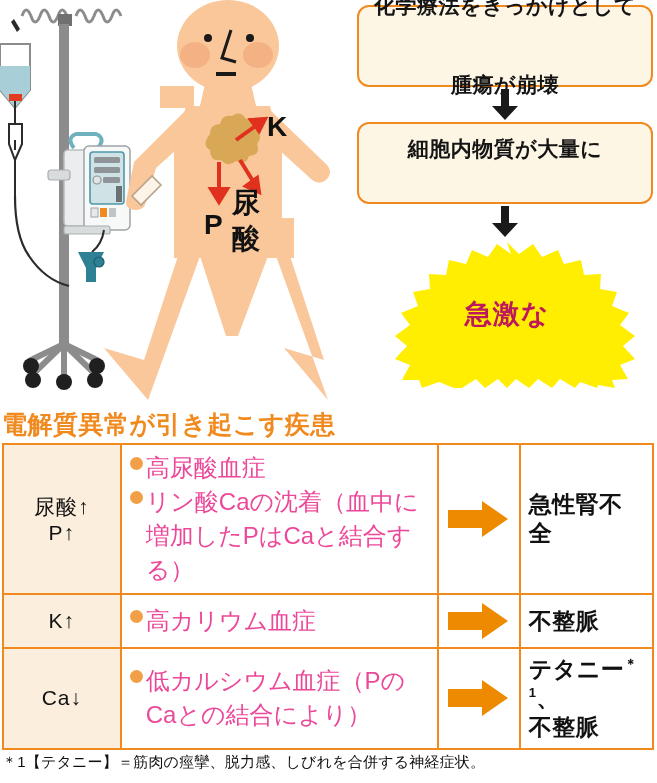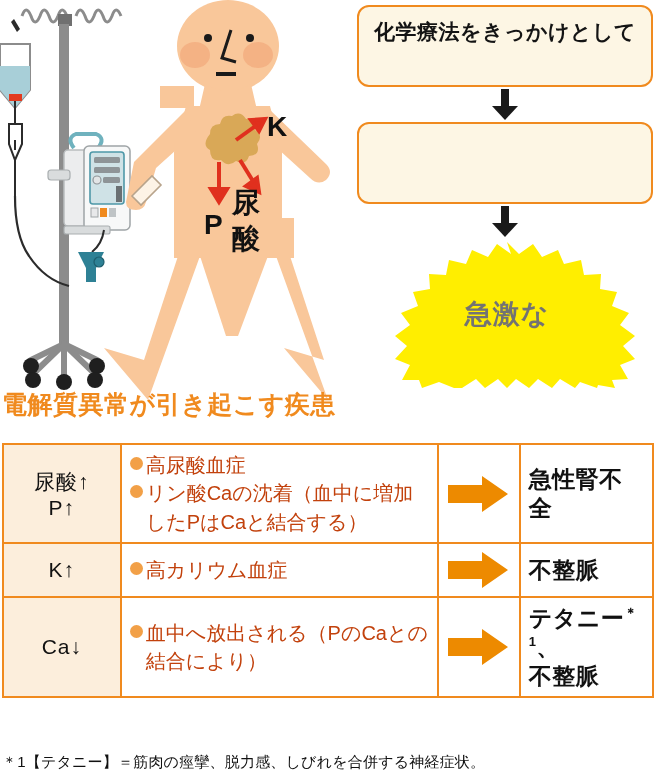--- a/index.html
+++ b/index.html
@@ -38,42 +38,42 @@
   #flow-arrow-2 .head{top:17px;}
 
   
   #starburst{
     left:364px;top:240px;width:286px;height:148px;
   }
   #starburst svg{display:block;}
   #starburst-label{
     position:absolute;left:0;top:0;width:286px;height:148px;
     display:flex;flex-direction:column;align-items:center;justify-content:center;
-    color:#737373;font-weight:700;font-size:27px;line-height:1.22;text-align:center;
+    color:#be185d;font-weight:700;font-size:27px;line-height:1.22;text-align:center;
     letter-spacing:1px;
   }
 
   
   #section-heading{
-    left:2px;top:388px;font-size:25px;font-weight:700;color:#F08A1E;
+    left:2px;top:408px;font-size:25px;font-weight:700;color:#F08A1E;
     letter-spacing:.5px;white-space:nowrap;
   }
 
   
   #disease-table{
     position:absolute;left:2px;top:443px;width:652px;
     border-collapse:collapse;table-layout:fixed;
   }
   #disease-table td{
     border:2px solid #F08A1E;box-sizing:border-box;
     vertical-align:middle;padding:6px 8px;
   }
   .col-ion{width:113px;background:#FCEEDC;text-align:center;
     font-size:21px;font-weight:400;color:#111;letter-spacing:1px;}
-  .col-cond{width:305px;background:#fff;font-size:20px;line-height:1.42;color:#c2410c;}
+  .col-cond{width:305px;background:#fff;font-size:24px;line-height:1.42;color:#ec4899;}
   .col-arrow{width:78px;background:#fff;text-align:center;padding:0;}
   .col-result{width:128px;background:#fff;font-size:23px;font-weight:700;
     line-height:1.25;color:#111;letter-spacing:.5px;padding-left:10px;}
   .bullet-line{display:flex;align-items:flex-start;}
   .bullet{
     flex:0 0 auto;width:13px;height:13px;border-radius:50%;
     background:#F2A047;margin-top:6px;margin-right:3px;
   }
   .bullet-text{flex:1 1 auto;text-indent:0;}
   .sup{font-size:13px;vertical-align:super;font-weight:700;}
@@ -214,31 +214,32 @@
       <text x="204" y="234" font-size="28" font-weight="700">P</text>
       <text x="232" y="212" font-size="28" font-weight="700">尿</text>
       <text x="232" y="248" font-size="28" font-weight="700">酸</text>
     </g>
   </svg>
 </div>
 
 <div class="flowbox" id="flow-box-1">
   <span>
     <span>化学療法をきっかけとして</span><br>
+    <span>腫瘍が崩壊</span>
   </span>
 </div>
 
 <div class="downarrow" id="flow-arrow-1">
   <div class="stem"></div>
     <div class="head"></div>
 </div>
 
 <div class="flowbox" id="flow-box-2">
   <span>
-    <br>
+    <span>細胞内物質が大量に</span><br>
   </span>
 </div>
 
 <div class="downarrow" id="flow-arrow-2">
   <div class="stem"></div>
     <div class="head"></div>
 </div>
 
 <div class="abs" id="starburst">
   <svg width="286" height="148" viewBox="0 0 286 148" xmlns="http://www.w3.org/2000/svg">
@@ -304,21 +305,21 @@
       </td>
     </tr>
 
     <tr>
       <td class="col-ion">
         <div>Ca↓</div>
       </td>
       <td class="col-cond">
         <div class="bullet-line">
           <span class="bullet"></span>
-          <span class="bullet-text">血中へ放出される（PのCaとの結合により）</span>
+          <span class="bullet-text">低カルシウム血症（PのCaとの結合により）</span>
         </div>
       </td>
       <td class="col-arrow">
         <svg class="block-arrow" viewBox="0 0 62 40">
           <polygon fill="#ED8A00" points="0,11 34,11 34,2 60,20 34,38 34,29 0,29"></polygon>
         </svg>
       </td>
       <td class="col-result">
         <div>
           <span>テタニー</span><span class="sup">＊1</span><span>、</span>

